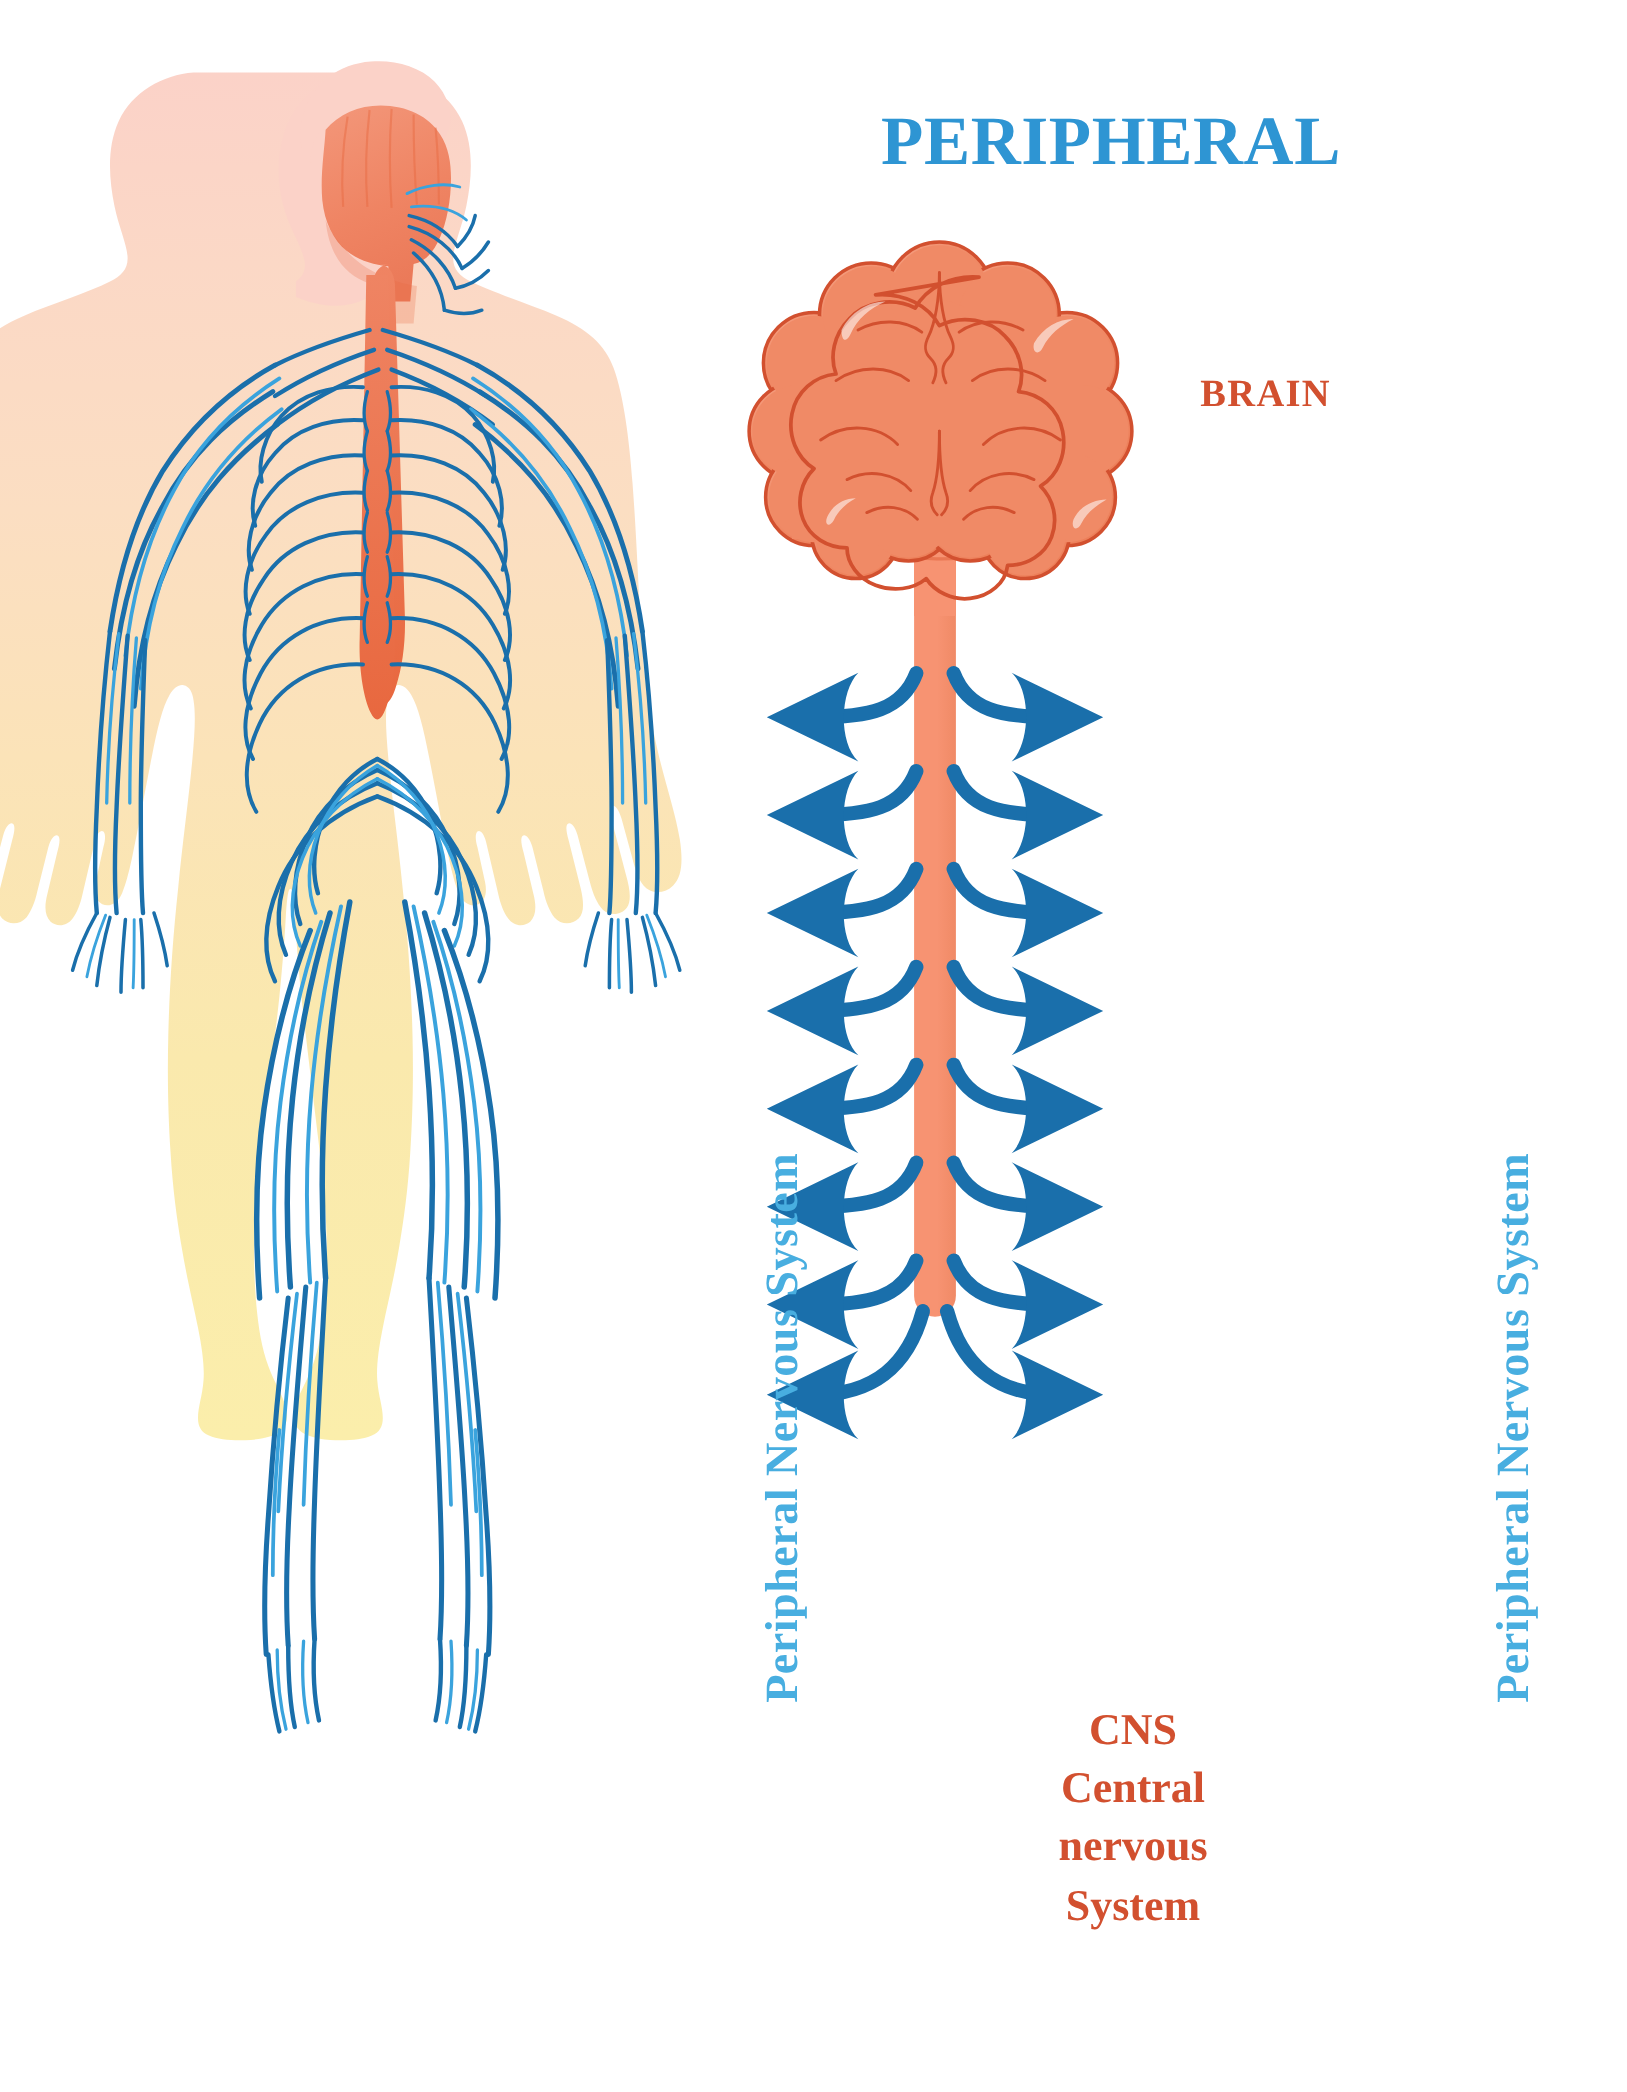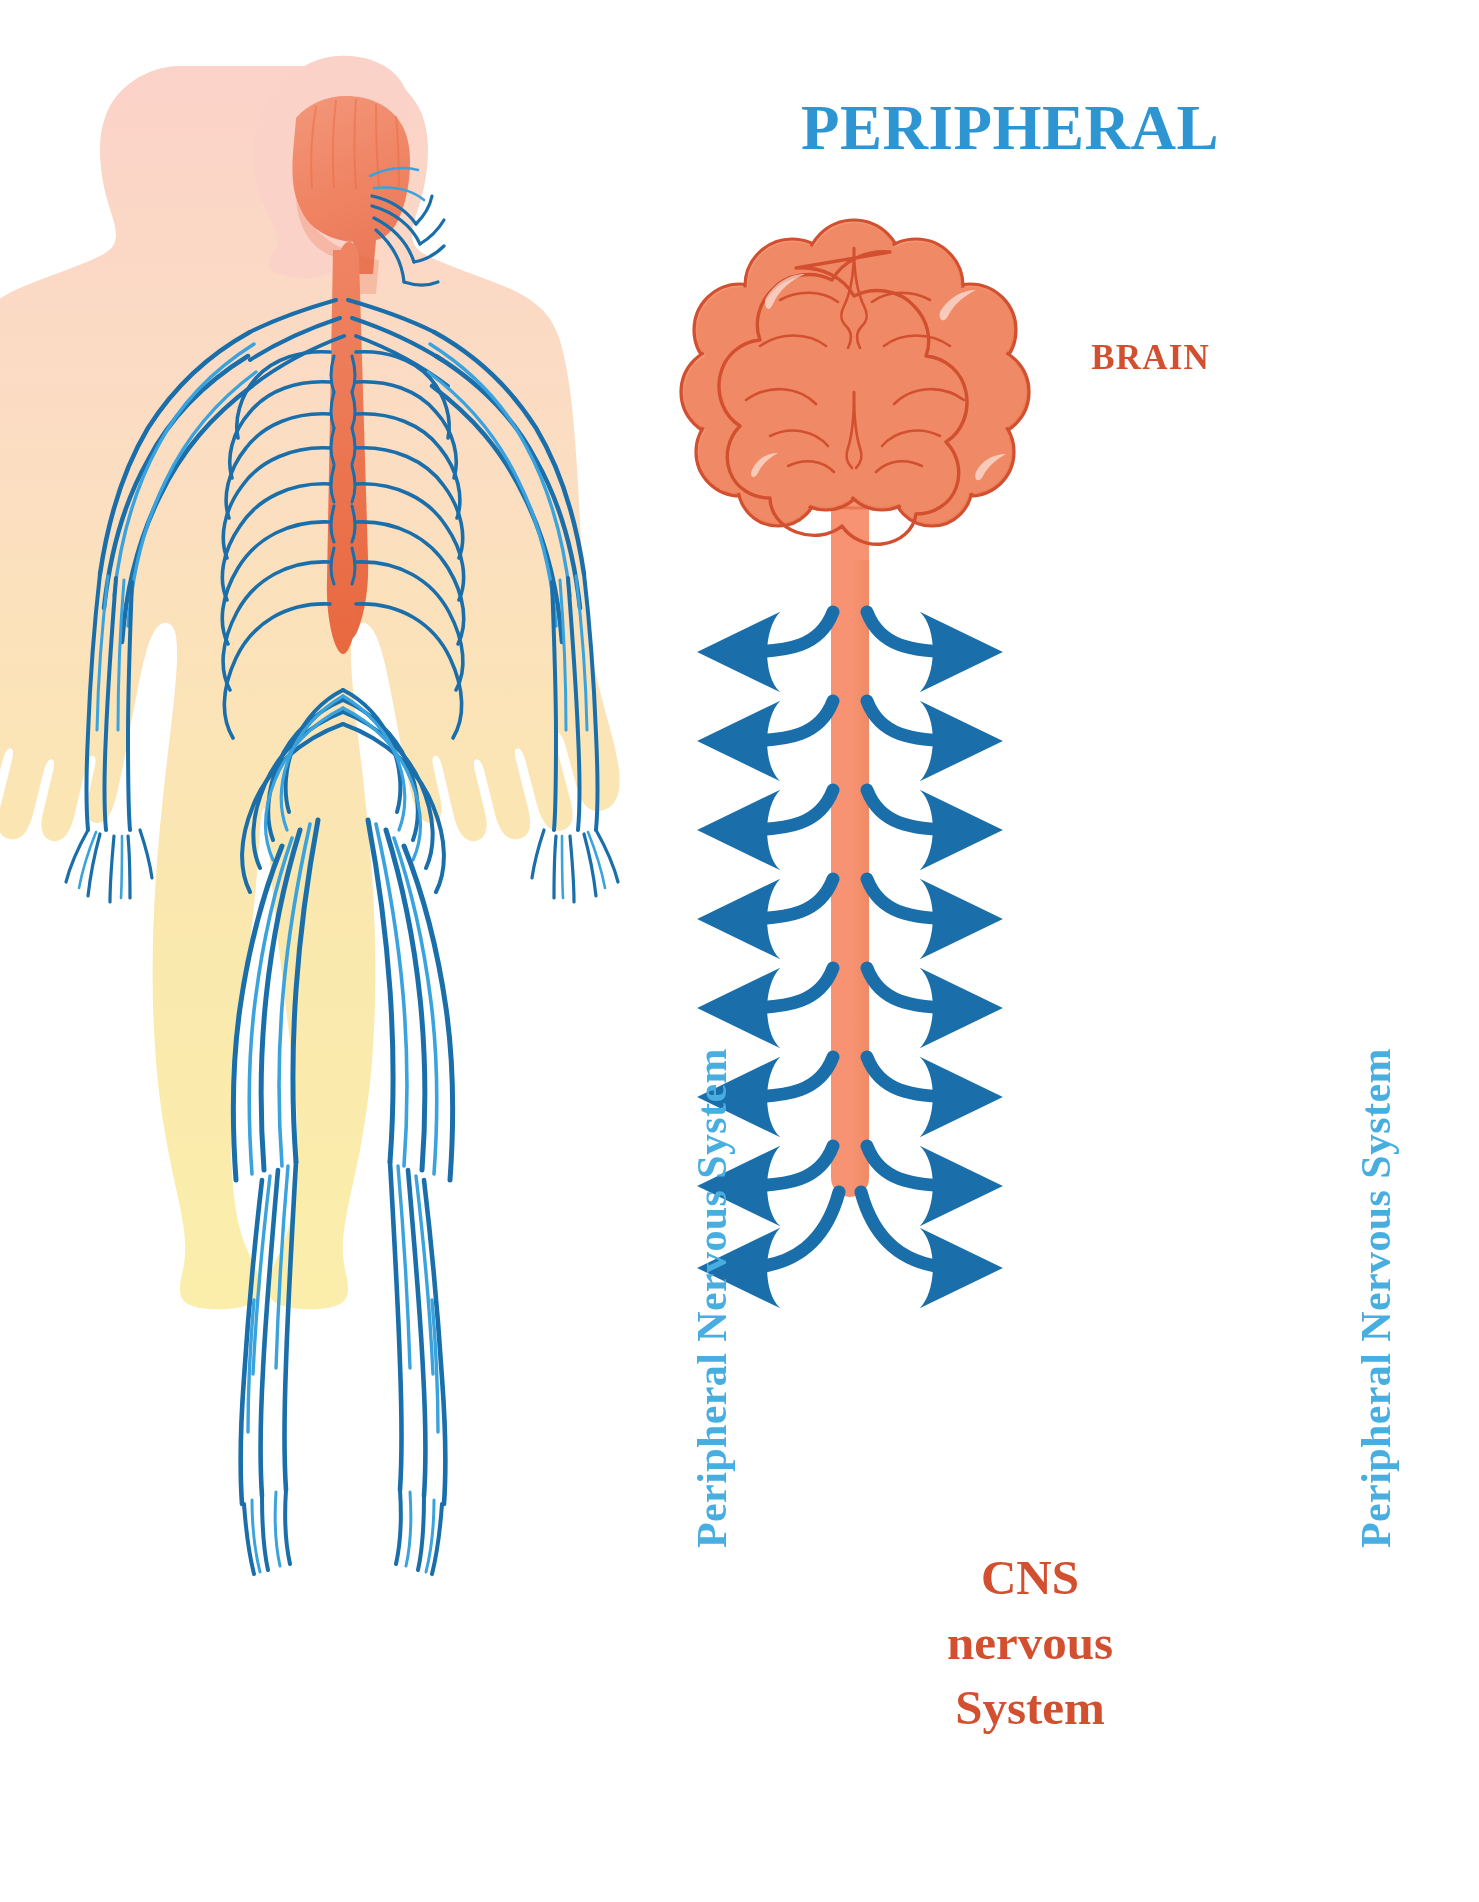--- a/index.html
+++ b/index.html
@@ -69,21 +69,21 @@
 
   #cns-label {
     position: absolute;
     left: 840px;
     top: 1545px;
     width: 380px;
     text-align: center;
     color: #d2502f;
     font-family: "Liberation Serif", serif;
     font-weight: bold;
-    font-size: 49px;
+    font-size: 40px;
     line-height: 1.33;
   }
   #cns-label span { display: block; }
 
   .pns-side-label {
     position: absolute;
     color: #48aee0;
     font-family: "Liberation Serif", serif;
     font-weight: bold;
     font-size: 42px;
@@ -731,17 +731,18 @@
   <div id="brain-label">BRAIN</div>
 
   <div id="spinal-cord-label">SPINAL CORD</div>
 
   <div class="pns-side-label" id="pns-label-left">Peripheral Nervous System</div>
 
   <div class="pns-side-label" id="pns-label-right">Peripheral Nervous System</div>
 
   <div id="cns-label">
     <span>CNS</span>
+    <span>Central</span>
     <span>nervous</span>
     <span>System</span>
   </div>
 
 </div>
 
 </body></html>

